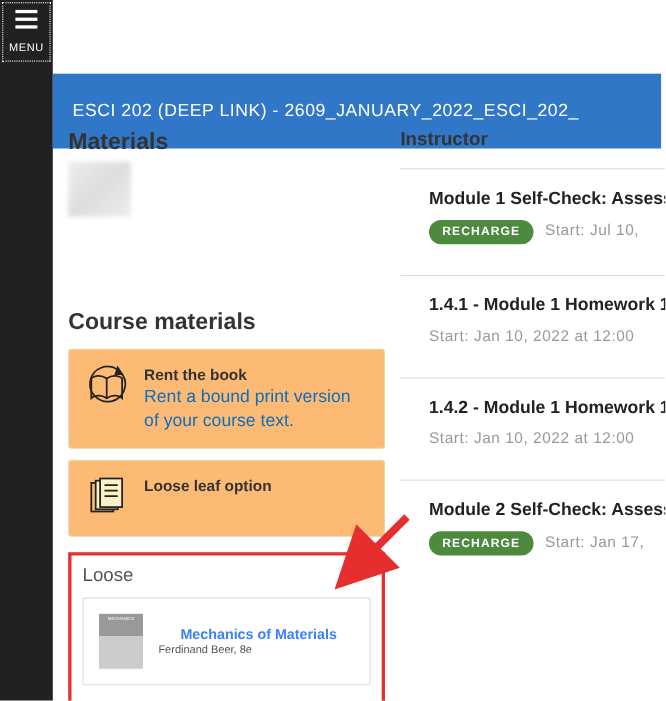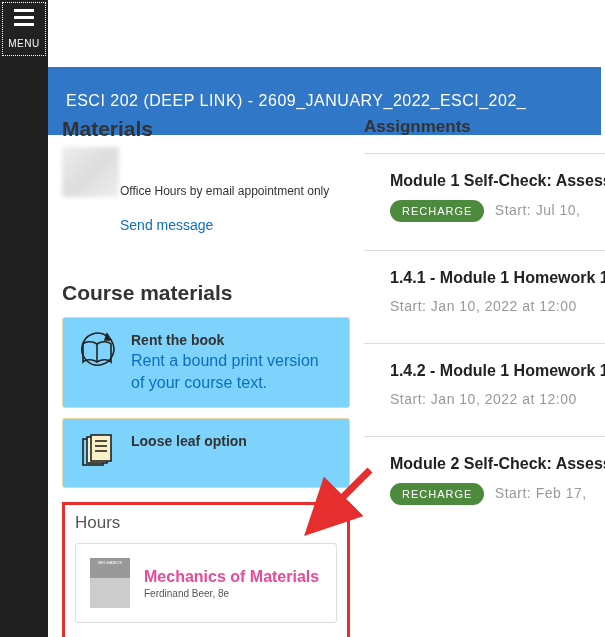--- a/index.html
+++ b/index.html
@@ -16,38 +16,38 @@
 .main { position: absolute; left: 62px; top: 117px; width: 288px; }
 .h2 { font-size: 21px; font-weight: 600; color: #333; margin-bottom: 12px; }
 
 .instr-photo { position: absolute; left: 0; top: 30px; width: 57px; height: 50px; background: linear-gradient(135deg,#eee,#ddd,#eee); filter: blur(2px); }
 .instr-text { margin-left: 58px; padding-top: 30px; }
 .instr-hours { font-size: 12px; color: #333; line-height: 1.35; }
 .send-msg { display: block; margin-top: 18px; color: #0b6fbf; font-size: 14px; text-decoration: none; }
 
 .section-mat { margin-top: 40px; }
 
-.card { display: flex; align-items: flex-start; gap: 14px; padding: 14px; border: 1px solid #e3d9a7; background: #7dd3fc; border-radius: 3px; margin-top: 10px; }
+.card { display: flex; align-items: flex-start; gap: 14px; padding: 14px; border: 1px solid #e3d9a7; background: #fdba74; border-radius: 3px; margin-top: 10px; }
 .card-icon { flex: 0 0 40px; height: 40px; display: flex; align-items: center; justify-content: center; }
 .card-title { font-size: 14px; font-weight: 600; color: #333; margin-bottom: 2px; }
 .card-sub { font-size: 16px; color: #0b6fbf; line-height: 1.35; }
 
 .read-box { margin-top: 14px; border: 3px solid #e62e2e; padding: 8px 10px 16px; }
 .read-h { font-size: 17px; color: #555; margin-bottom: 10px; }
 .read-card { border: 1px solid #ddd; border-radius: 3px; padding: 14px; display: flex; gap: 14px; align-items: center; background: #fff; }
 .book-cover { width: 40px; height: 50px; background: linear-gradient(#999 0 40%, #ccc 40% 100%); font-size: 4px; color: #fff; text-align: center; padding-top: 2px; }
-.book-title { font-size: 16px; color: #ec4899; font-weight: 600; }
+.book-title { font-size: 13px; color: #3b82f6; font-weight: 600; margin-left: 20px; }
 .book-sub { font-size: 10px; color: #555; margin-top: 2px; }
 
 .right-col { position: absolute; left: 364px; top: 117px; right: 0; }
 .assign-h { font-size: 17px; font-weight: 600; color: #333; padding-bottom: 16px; border-bottom: 1px solid #ddd; }
 .assign-item { padding: 18px 0 28px 26px; border-bottom: 1px solid #ddd; white-space: nowrap; overflow: hidden; }
 .assign-item:last-child { border-bottom: none; }
 .aitem-title { font-size: 16px; font-weight: 600; color: #222; margin-bottom: 10px; }
-.badge { display: inline-block; background: #4d8a3d; color: #fff; font-size: 11px; font-weight: 400; letter-spacing: 1px; padding: 5px 12px; border-radius: 14px; margin-right: 6px; }
+.badge { display: inline-block; background: #4d8a3d; color: #fff; font-size: 11px; font-weight: 700; letter-spacing: 1px; padding: 5px 12px; border-radius: 14px; margin-right: 6px; }
 .start { font-size: 14px; color: #999; letter-spacing: 0.5px; }
 
 .arrow { position: absolute; left: 300px; top: 460px; width: 80px; height: 80px; pointer-events: none; }
 </style>
 </head>
 <body>
 
 <div class="left-rail">
   <div class="menu-btn">
     <div class="menu-bars">
@@ -60,24 +60,20 @@
 </div>
 
 <div class="header-bar">
   <span>ESCI 202 (DEEP LINK) - 2609_JANUARY_2022_ESCI_202_</span>
 </div>
 
 <div class="main">
   <div style="position:relative; height:124px;">
     <div class="h2">Materials</div>
     <div class="instr-photo"></div>
-    <div class="instr-text">
-      <div class="instr-hours">Office Hours by email appointment only</div>
-      <a href="#" class="send-msg">Send message</a>
-    </div>
   </div>
 
   <div class="section-mat">
     <div class="h2">Course materials</div>
 
     <div class="card">
       <div class="card-icon">
         <svg width="40" height="40" viewBox="0 0 40 40" fill="none" stroke="#222" stroke-width="1.6">
           <path d="M20 12 C14 8 8 10 6 12 V30 C8 28 14 26 20 30 C26 26 32 28 34 30 V12 C32 10 26 8 20 12 Z"></path>
           <path d="M20 12 V30"></path>
@@ -101,56 +97,56 @@
           <line x1="18" y1="13" x2="30" y2="13"></line>
           <line x1="18" y1="18" x2="30" y2="18"></line>
         </svg>
       </div>
       <div>
         <div class="card-title">Loose leaf option</div>
       </div>
     </div>
 
     <div class="read-box">
-      <div class="read-h">Hours</div>
+      <div class="read-h">Loose</div>
       <div class="read-card">
         <div class="book-cover">MECHANICS</div>
         <div>
           <div class="book-title">Mechanics of Materials</div>
           <div class="book-sub">Ferdinand Beer, 8e</div>
         </div>
       </div>
     </div>
 
   </div>
 </div>
 
 <div class="right-col">
-  <div class="assign-h">Assignments</div>
+  <div class="assign-h">Instructor</div>
 
   <div class="assign-item">
     <div class="aitem-title">Module 1 Self-Check: Assess</div>
     <span class="badge">RECHARGE</span>
     <span class="start">Start: Jul 10,</span>
   </div>
 
   <div class="assign-item">
     <div class="aitem-title">1.4.1 - Module 1 Homework 1A</div>
     <span class="start">Start: Jan 10, 2022 at 12:00</span>
   </div>
 
   <div class="assign-item">
     <div class="aitem-title">1.4.2 - Module 1 Homework 1B</div>
     <span class="start">Start: Jan 10, 2022 at 12:00</span>
   </div>
 
   <div class="assign-item">
     <div class="aitem-title">Module 2 Self-Check: Assess</div>
     <span class="badge">RECHARGE</span>
-    <span class="start">Start: Feb 17,</span>
+    <span class="start">Start: Jan 17,</span>
   </div>
 </div>
 
 <svg class="arrow" viewBox="0 0 80 80">
   <defs>
       <marker id="ah" markerWidth="8" markerHeight="8" refX="6" refY="4" orient="auto">
         <path d="M0,0 L8,4 L0,8 Z" fill="#e62e2e"></path>
       </marker>
     </defs>
   <line x1="70" y1="10" x2="14" y2="66" stroke="#e62e2e" stroke-width="7" marker-end="url(#ah)"></line>

